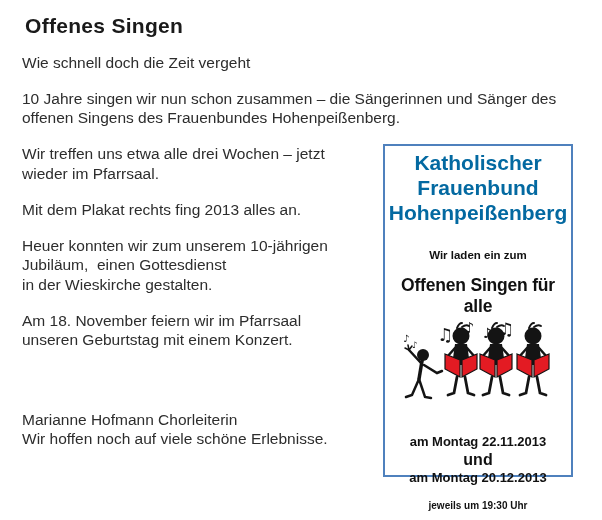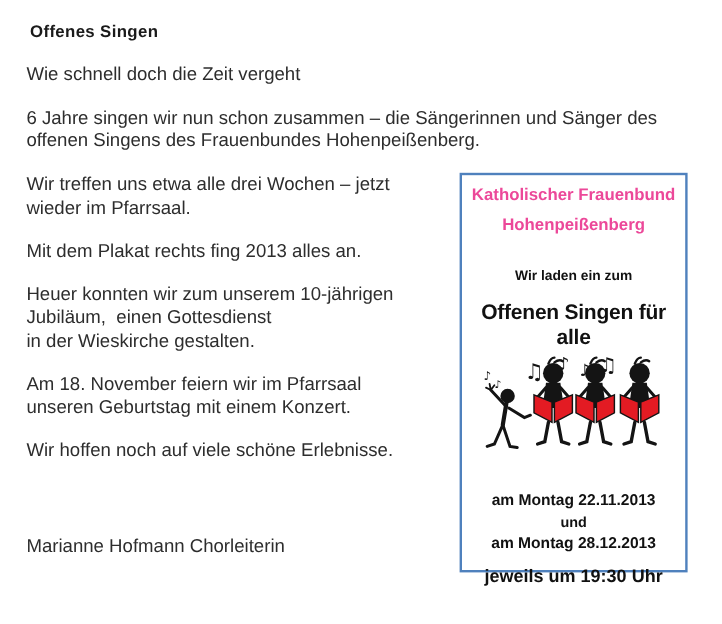--- a/index.html
+++ b/index.html
@@ -18,21 +18,21 @@
   .text-col {
     position: absolute;
     left: 22px; top: 16px;
     width: 548px;
     font-size: 15.5px;
     line-height: 19.5px;
   }
   .doc-title {
     font-weight: bold;
     color: #1a1a1a;
-    font-size: 14px;
+    font-size: 21px;
     line-height: 20px;
     letter-spacing: 0.3px;
     margin: 0 0 16.5px 3px;
   }
   .para {
     margin: 0 0 16.5px 0;
     white-space: pre-wrap;
   }
   .signature {
     margin-top: 60px;
@@ -44,24 +44,24 @@
     left: 383px; top: 144px;
     width: 190px; height: 333px;
     box-sizing: border-box;
     border: 2px solid #4F81BD;
     background: #ffffff;
     text-align: center;
     color: #111111;
   }
   .poster-org {
     margin-top: 4px;
-    font-size: 14px;
+    font-size: 21px;
     line-height: 25px;
     font-weight: bold;
-    color: #ec4899;
+    color: #0369a1;
   }
   .poster-invite {
     margin-top: 24px;
     font-size: 11.5px;
     line-height: 13px;
     font-weight: bold;
   }
   .poster-event {
     margin-top: 13px;
     font-size: 17.5px;
@@ -70,49 +70,49 @@
     letter-spacing: -0.2px;
   }
   .poster-illu { margin-top: 2px; }
   .poster-illu svg { display: block; margin: 0 auto; }
   .poster-dates {
     margin-top: 20px;
     font-size: 13px;
     line-height: 18px;
     font-weight: bold;
   }
-  .poster-dates .und { font-size: 12px; }
+  .poster-dates .und { font-size: 16px; }
   .poster-foot {
     margin-top: 10px;
-    font-size: 15px;
+    font-size: 10px;
     line-height: 17px;
     font-weight: bold;
   }
   .note-glyph { font-family: "DejaVu Sans", sans-serif; }
 </style>
 </head>
 <body>
 
 <div class="doc">
 
   <div class="text-col">
     <h1 class="doc-title">Offenes Singen</h1>
     <p class="para">Wie schnell doch die Zeit vergeht</p>
-    <p class="para">6 Jahre singen wir nun schon zusammen – die Sängerinnen und Sänger des
+    <p class="para">10 Jahre singen wir nun schon zusammen – die Sängerinnen und Sänger des
 offenen Singens des Frauenbundes Hohenpeißenberg.</p>
     <p class="para">Wir treffen uns etwa alle drei Wochen – jetzt
 wieder im Pfarrsaal.</p>
     <p class="para">Mit dem Plakat rechts fing 2013 alles an.</p>
     <p class="para">Heuer konnten wir zum unserem 10-jährigen
 Jubiläum,  einen Gottesdienst
 in der Wieskirche gestalten.</p>
     <p class="para">Am 18. November feiern wir im Pfarrsaal
 unseren Geburtstag mit einem Konzert.</p>
+    <p class="para signature">Marianne Hofmann Chorleiterin</p>
     <p class="para">Wir hoffen noch auf viele schöne Erlebnisse.</p>
-    <p class="para signature">Marianne Hofmann Chorleiterin</p>
   </div>
 
   <div class="poster">
     <div class="poster-org">
       <div>Katholischer Frauenbund</div>
       <div>Hohenpeißenberg</div>
     </div>
     <div class="poster-invite">Wir laden ein zum</div>
     <div class="poster-event">Offenen Singen für alle</div>
 
@@ -165,21 +165,21 @@
           <path d="M124,35 L139,41 L139,58 L124,50 Z" fill="#E31B23" stroke="#141414" stroke-width="1.2"></path>
           <path d="M156,35 L141,41 L141,58 L156,50 Z" fill="#E31B23" stroke="#141414" stroke-width="1.2"></path>
           <path d="M136,58 L133,74 l-6,2 M144,58 L147,74 l6,2" stroke="#141414" stroke-width="2.8" fill="none"></path>
         </g>
       </svg>
     </div>
 
     <div class="poster-dates">
       <div>am Montag 22.11.2013</div>
       <div class="und">und</div>
-      <div>am Montag 28.12.2013</div>
+      <div>am Montag 20.12.2013</div>
     </div>
 
     <div class="poster-foot">
       <div>jeweils um 19:30 Uhr</div>
     </div>
   </div>
 
 </div>
 
 </body></html>

